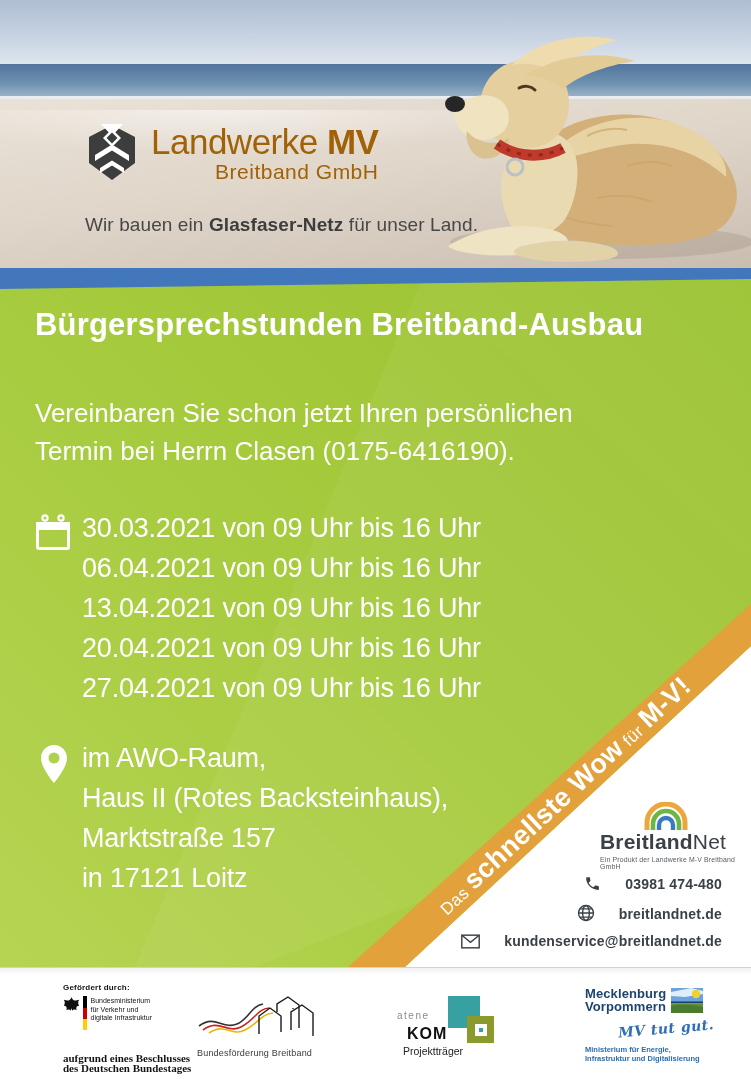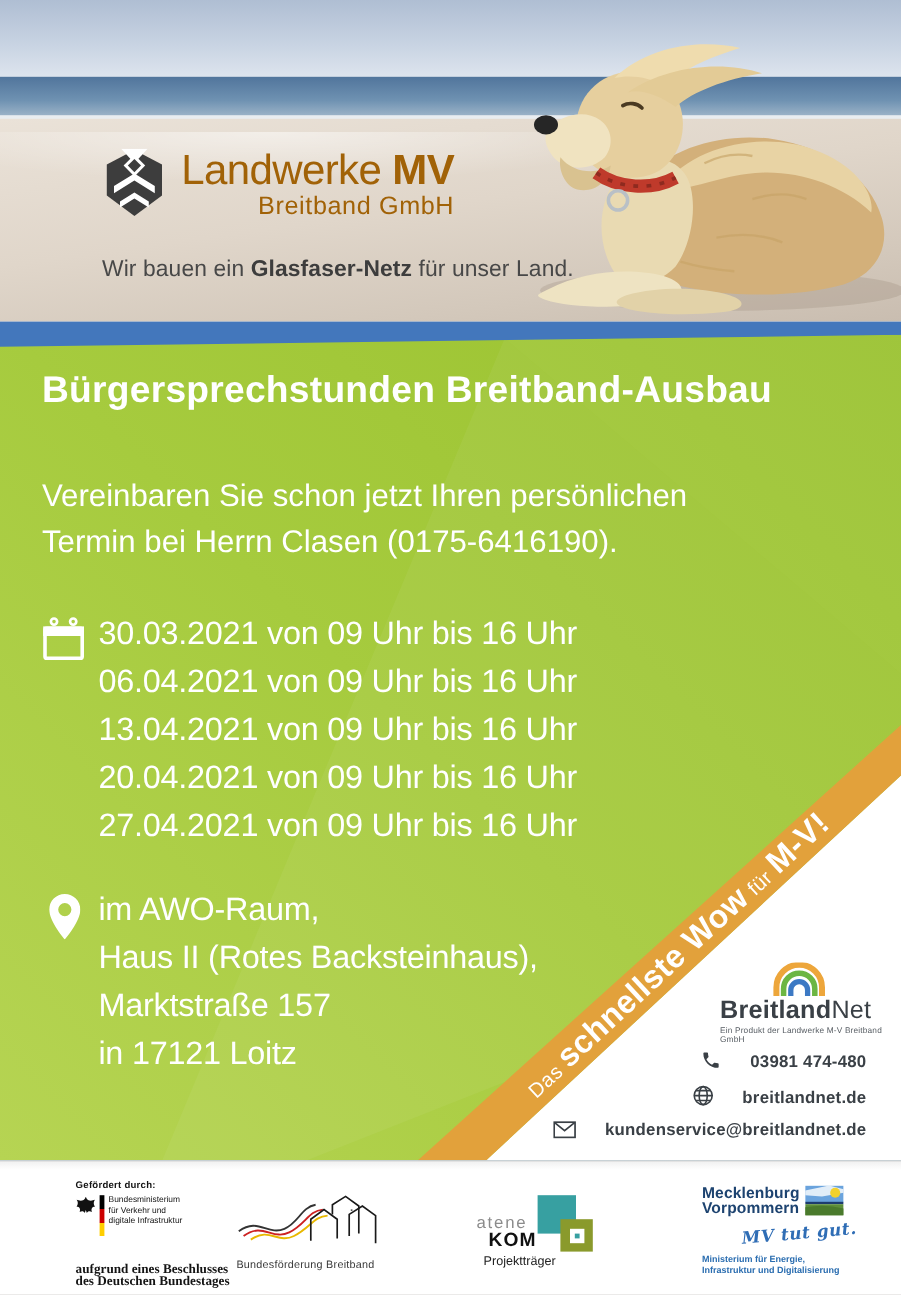--- a/index.html
+++ b/index.html
@@ -76,21 +76,21 @@
   .basis{margin-top:23px;font-family:"Liberation Serif",serif;font-weight:700;
          font-size:11px;line-height:10px;}
   .fb2{position:absolute;left:197px;top:26px;width:150px;}
   .bb-label{font-size:9px;color:#3a3a3a;margin-top:2px;letter-spacing:0.2px;}
   .fb3{position:absolute;left:395px;top:20px;width:110px;height:80px;}
   .sq-teal{position:absolute;left:53px;top:8px;width:32px;height:32px;background:#37a0a1;}
   .sq-olive{position:absolute;left:72px;top:28px;width:27px;height:27px;background:#8a9a2c;
             display:flex;align-items:center;justify-content:center;}
   .sq-olive .inner{width:12px;height:12px;background:#fff;display:flex;align-items:center;justify-content:center;}
   .sq-olive .dot{width:4px;height:4px;background:#37a0a1;}
-  .at-line1{position:absolute;left:2px;top:22px;font-size:14px;color:#8c8c8c;letter-spacing:1.5px;}
+  .at-line1{position:absolute;left:2px;top:22px;font-size:10px;color:#8c8c8c;letter-spacing:1.5px;}
   .at-line2{position:absolute;left:12px;top:37px;font-size:16px;font-weight:700;color:#111;letter-spacing:1px;}
   .at-line3{position:absolute;left:8px;top:57px;font-size:10.5px;color:#222;}
   .fb4{position:absolute;left:585px;top:19px;width:160px;}
   .mv-head{display:flex;align-items:flex-start;}
   .mv-state{font-size:13px;line-height:13px;font-weight:700;color:#1d4370;letter-spacing:0.1px;}
   .mv-flag{margin-left:5px;margin-top:1px;}
   .mv-script{margin:6px 0 0 33px;font-family:"DejaVu Serif",serif;font-style:italic;font-weight:700;
              font-size:14px;color:#2f6db5;transform:rotate(-5deg);letter-spacing:0.5px;}
   .mv-min{margin-top:11px;font-size:7.5px;line-height:8.5px;font-weight:700;color:#2a6db0;}
 </style>

